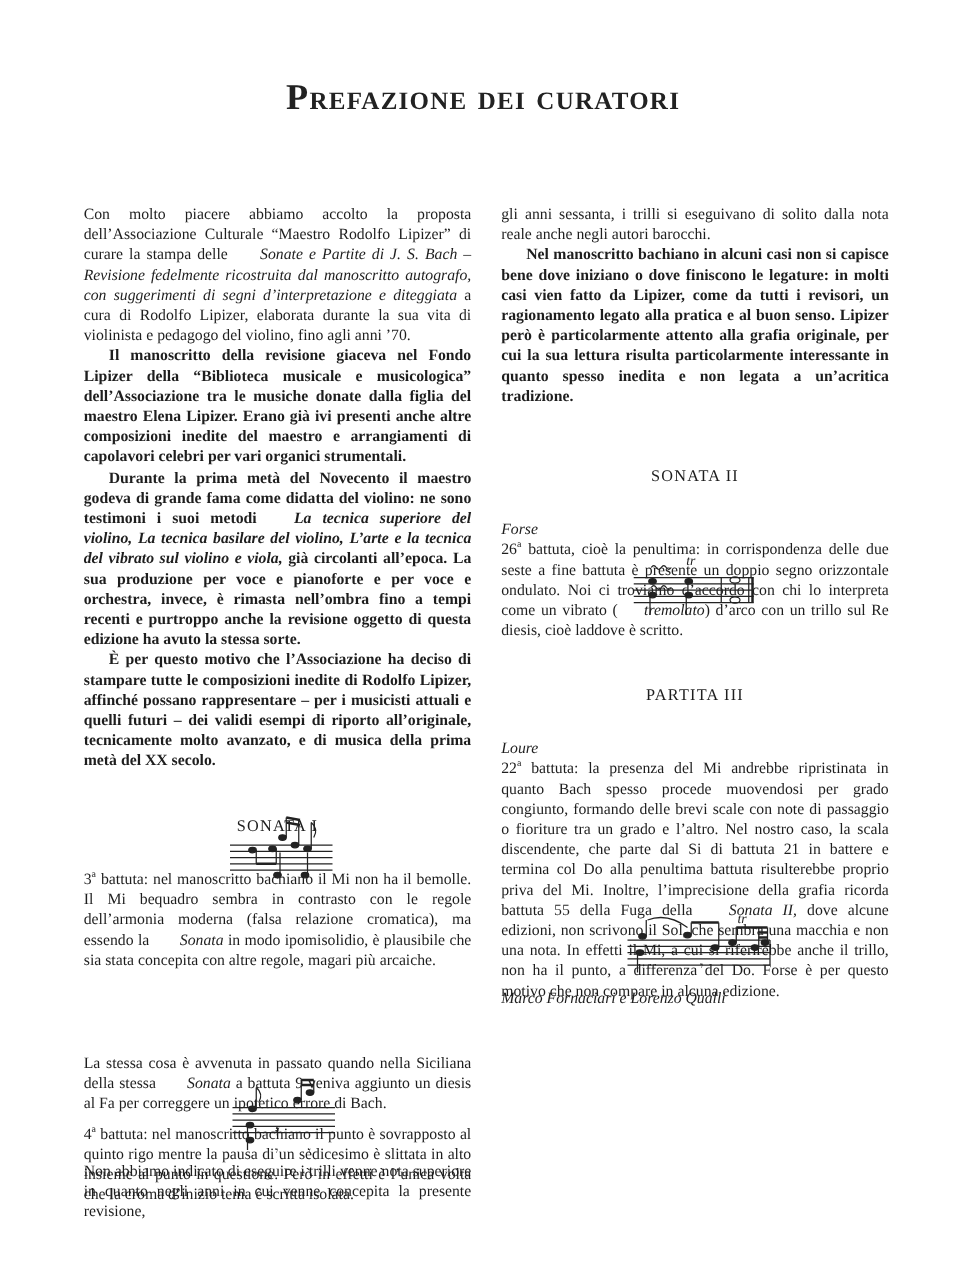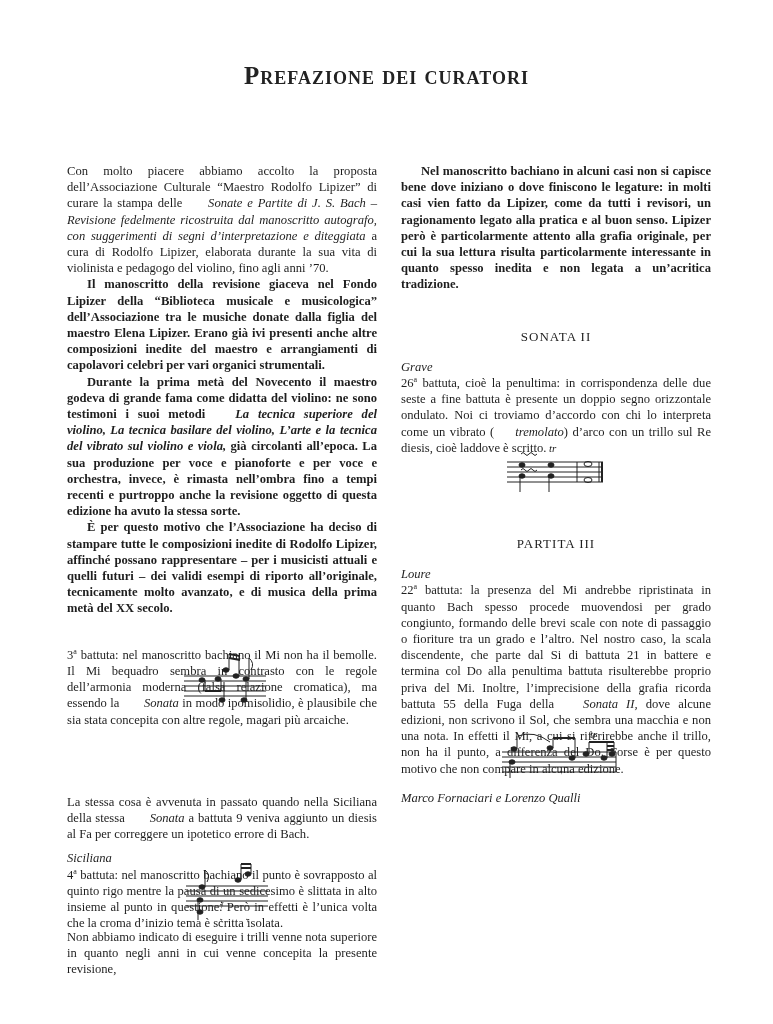--- a/index.html
+++ b/index.html
@@ -1,64 +1,65 @@
 <!DOCTYPE html>
 <html><head>
 <meta charset="utf-8">
 <style>
   html, body { margin: 0; padding: 0; background: #ffffff; }
   body { width: 773px; height: 1024px; position: relative; overflow: hidden;
          font-family: "Liberation Serif", "DejaVu Serif", serif; color: #1e1e1e; }
   .title { position: absolute; top: 62px; left: 0; width: 773px; text-align: center;
-           font-size: 25px; font-variant: small-caps; font-weight: bold; letter-spacing: 1px; color: #222; }
+           font-size: 29px; font-variant: small-caps; font-weight: bold; letter-spacing: 1px; color: #222; }
   .col { position: absolute; top: 163px; width: 310px; font-size: 12.6px; line-height: 16.2px; text-align: justify; }
   .col.left { left: 67px; }
   .col.right { left: 401px; }
   p { margin: 0; }
   p.ind { text-indent: 20px; font-weight: bold; }
-  .h { text-align: center; font-size: 13px; letter-spacing: 1px; margin: 4px; }
+  .h { text-align: center; font-size: 13px; letter-spacing: 1px; margin: 16px; }
   .mv { font-style: italic; }
   i { font-style: italic; margin-left: 21px; }
   .music { position: absolute; }
   .sig { position: absolute; top: 791px; left: 401px; width: 310px; font-style: italic; font-size: 12.6px; }
   sup { font-size: 8px; line-height: 0; }
 </style>
 </head>
 <body>
 
 <div class="title">Prefazione dei curatori</div>
 
 <div class="col left">
   <p>Con molto piacere abbiamo accolto la proposta dell’Associazione Culturale “Maestro Rodolfo Lipizer” di curare la stampa delle <i>Sonate e Partite di J. S. Bach – Revisione fedelmente ricostruita dal manoscritto autografo, con suggerimenti di segni d’interpretazione e diteggiata</i> a cura di Rodolfo Lipizer, elaborata durante la sua vita di violinista e pedagogo del violino, fino agli anni ’70.</p>
   <p class="ind">Il manoscritto della revisione giaceva nel Fondo Lipizer della “Biblioteca musicale e musicologica” dell’Associazione tra le musiche donate dalla figlia del maestro Elena Lipizer. Erano già ivi presenti anche altre composizioni inedite del maestro e arrangiamenti di capolavori celebri per vari organici strumentali.</p>
   <p class="ind">Durante la prima metà del Novecento il maestro godeva di grande fama come didatta del violino: ne sono testimoni i suoi metodi <i>La tecnica superiore del violino, La tecnica basilare del violino, L’arte e la tecnica del vibrato sul violino e viola,</i> già circolanti all’epoca. La sua produzione per voce e pianoforte e per voce e orchestra, invece, è rimasta nell’ombra fino a tempi recenti e purtroppo anche la revisione oggetto di questa edizione ha avuto la stessa sorte.</p>
   <p class="ind">È per questo motivo che l’Associazione ha deciso di stampare tutte le composizioni inedite di Rodolfo Lipizer, affinché possano rappresentare – per i musicisti attuali e quelli futuri – dei validi esempi di riporto all’originale, tecnicamente molto avanzato, e di musica della prima metà del XX secolo.</p>
 
   <div style="height:20px"></div>
+  <p class="h">SONATA I</p>
   <div style="height:10px"></div>
   <p><span>3</span><sup>a</sup><span> battuta: nel manoscritto bachiano il Mi non ha il bemolle. Il Mi bequadro sembra in contrasto con le regole dell’armonia moderna (falsa relazione cromatica), ma essendo la <i>Sonata</i> in modo ipomisolidio, è plausibile che sia stata concepita con altre regole, magari più arcaiche.</span></p>
 
   <div style="height:66px"></div>
   <p>La stessa cosa è avvenuta in passato quando nella Siciliana della stessa <i>Sonata</i> a battuta 9 veniva aggiunto un diesis al Fa per correggere un ipotetico errore di Bach.</p>
   <div style="height:8px"></div>
-  <p class="mv">Siciliana</p>
   <p><span>4</span><sup>a</sup><span> battuta: nel manoscritto bachiano il punto è sovrapposto al quinto rigo mentre la pausa di un sedicesimo è slittata in alto insieme al punto in questione. Però in effetti è l’unica volta che la croma d’inizio tema è scritta isolata.</span></p>
 </div>
 
 <div class="col left" style="top:929px">
   <p>Non abbiamo indicato di eseguire i trilli venne nota superiore in quanto negli anni in cui venne concepita la presente revisione,</p>
 </div>
 
 <div class="col right">
+  <p>gli anni sessanta, i trilli si eseguivano di solito dalla nota reale anche negli autori barocchi.</p>
   <p class="ind">Nel manoscritto bachiano in alcuni casi non si capisce bene dove iniziano o dove finiscono le legature: in molti casi vien fatto da Lipizer, come da tutti i revisori, un ragionamento legato alla pratica e al buon senso. Lipizer però è particolarmente attento alla grafia originale, per cui la sua lettura risulta particolarmente interessante in quanto spesso inedita e non legata a un’acritica tradizione.</p>
 
   <div style="height:32px"></div>
   <p class="h">SONATA II</p>
   <div style="height:10px"></div>
-  <p class="mv">Grave</p>
+  <p class="mv">Forse</p>
   <p><span>26</span><sup>a</sup><span> battuta, cioè la penultima: in corrispondenza delle due seste a fine battuta è presente un doppio segno orizzontale ondulato. Noi ci troviamo d’accordo con chi lo interpreta come un vibrato (<i>tremolato</i>) d’arco con un trillo sul Re diesis, cioè laddove è scritto.</span></p>
 </div>
 
 <div class="col right" style="top:532px">
   <p class="h">PARTITA III</p>
   <div style="height:10px"></div>
   <p class="mv">Loure</p>
   <p><span>22</span><sup>a</sup><span> battuta: la presenza del Mi andrebbe ripristinata in quanto Bach spesso procede muovendosi per grado congiunto, formando delle brevi scale con note di passaggio o fioriture tra un grado e l’altro. Nel nostro caso, la scala discendente, che parte dal Si di battuta 21 in battere e termina col Do alla penultima battuta risulterebbe proprio priva del Mi. Inoltre, l’imprecisione della grafia ricorda battuta 55 della Fuga della <i>Sonata II,</i> dove alcune edizioni, non scrivono il Sol, che sembra una macchia e non una nota. In effetti il Mi, a cui si riferirebbe anche il trillo, non ha il punto, a differenza del Do. Forse è per questo motivo che non compare in alcuna edizione.</span></p>
 </div>
 

